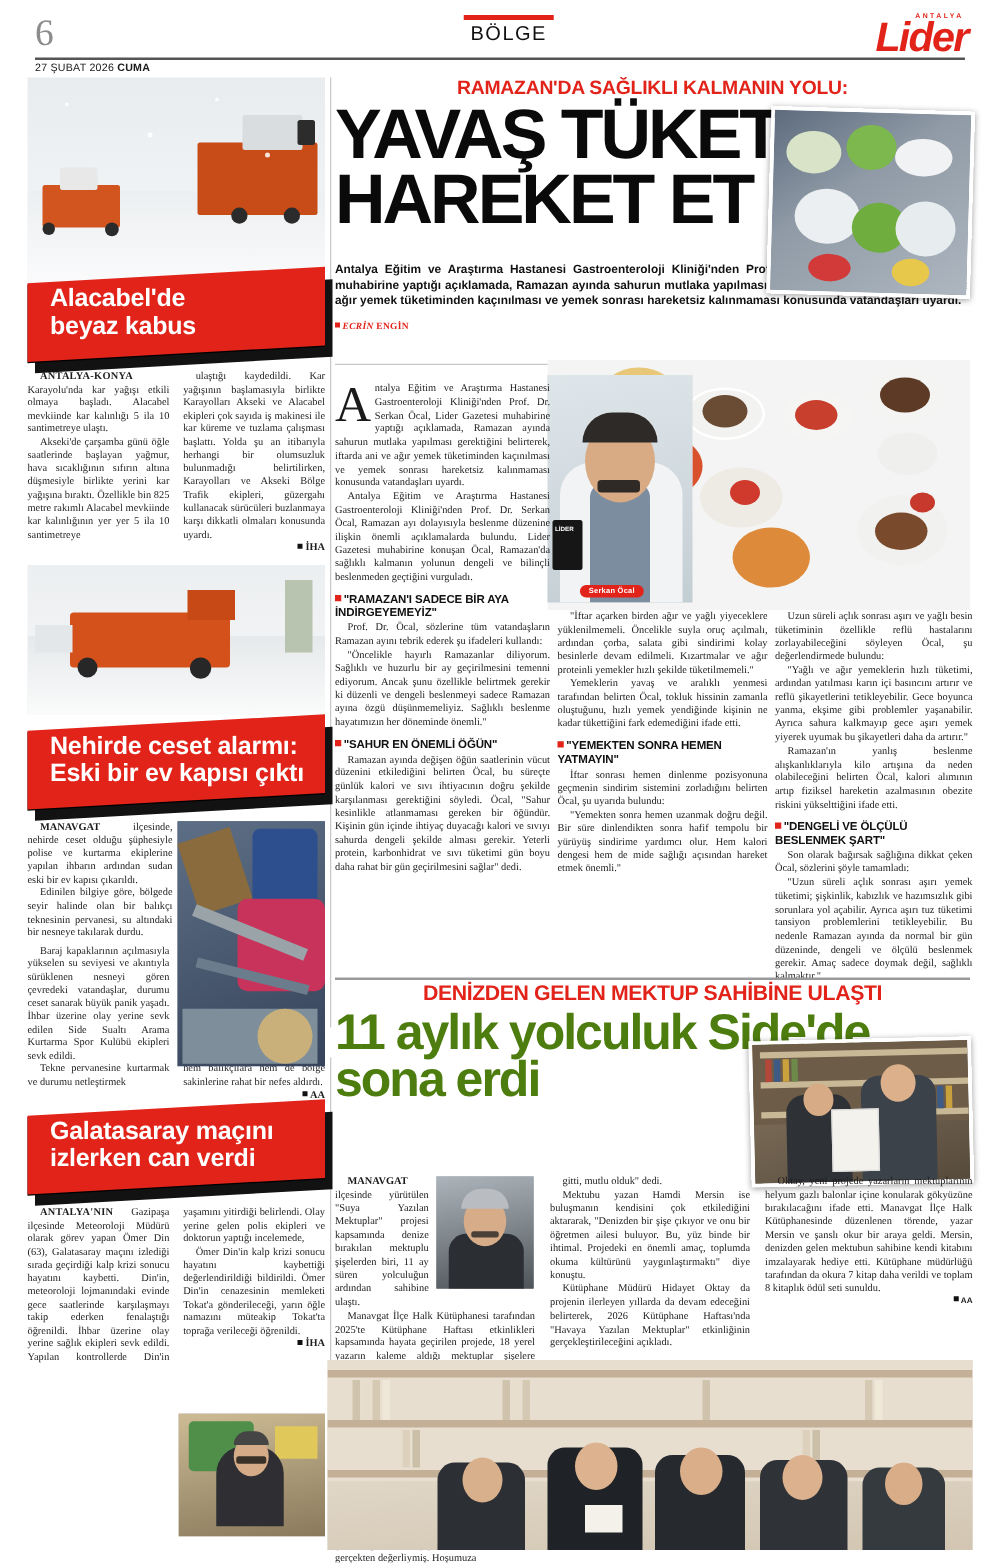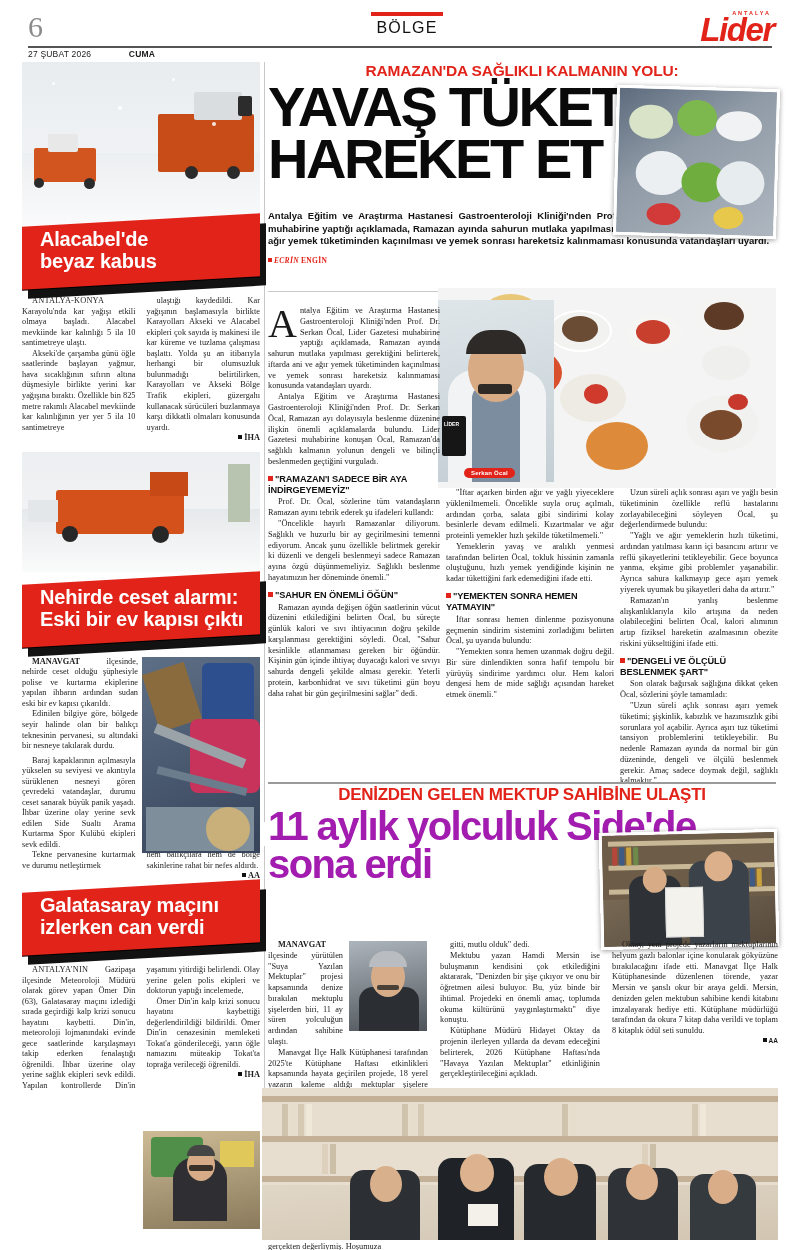--- a/index.html
+++ b/index.html
@@ -21,21 +21,21 @@
     line-height:1; font-weight:400;
   }
   .masthead-rule {
     position:absolute; left:28px; top:46px; width:744px; height:1.5px; background:#555;
   }
   .page-date {
     position:absolute; left:28px; top:49px;
     font-family:"Liberation Sans", sans-serif; font-size:8.5px; letter-spacing:.2px;
     color:#1a1a1a;
   }
-  .page-date b { font-weight:700;margin-left:35px; }
+  .page-date b { font-weight:700; }
   .section-wrap { position:absolute; left:352px; top:12px; width:110px; text-align:center; }
   .section-bar { width:72px; height:3.5px; background:#e2231a; margin:0 auto 3px; }
   .section-title {
     font-family:"Liberation Sans", sans-serif; font-size:16px; font-weight:400;
     letter-spacing:1.2px; color:#111;
   }
   .logo { position:absolute; right:26px; top:10px; text-align:right; }
   .logo-sub {
     font-family:"Liberation Sans", sans-serif; font-size:5.5px; font-weight:700;
     letter-spacing:2px; color:#e2231a; margin-right:3px; margin-bottom:-3px;
@@ -90,21 +90,21 @@
   .banner-red { position:relative; z-index:1; }
 
   .artbody { margin-top:13px; }
   .cols2 { column-count:2; column-gap:11px; column-rule:none; }
   .cols2 p, .cols1 p {
     font-family:"Liberation Serif", serif; font-size:8.3px; line-height:1.27;
     text-align:justify; text-indent:10px; hyphens:auto; margin:0;
     color:#1d1d1d;
   }
   .cols2 p.lead, .cols1 p.lead { text-indent:10px; }
-  .cols2 p.lead b, .cols1 p.lead b { font-weight:400; letter-spacing:.2px; }
+  .cols2 p.lead b, .cols1 p.lead b { font-weight:700; letter-spacing:.2px; }
   .agency { font-family:"Liberation Sans", sans-serif; font-size:6.5px; font-weight:700; }
   .agency i { font-style:normal; }
   .sq { display:inline-block; width:4px; height:4px; background:#111; margin-right:2px; vertical-align:1px; }
 
   
   .photo-truck2 { height:120px; margin-top:8px;
     background:linear-gradient(180deg,#eceff1 0%,#f2f3f4 60%,#e9ebec 100%); position:relative; }
   .photo-river { height:150px; background:#3d4d66; position:relative; overflow:hidden; }
   .photo-omer { height:120px; background:#6f5a3e; position:relative; overflow:hidden; }
 
@@ -150,21 +150,21 @@
   .subhead .sq { background:#e2231a; width:5px; height:5px; }
 
   
   .bottom-story { position:absolute; left:268px; top:786px; width:508px; }
   .kicker2 {
     font-family:"Liberation Sans", sans-serif; font-weight:700; font-size:17px;
     color:#e2231a; letter-spacing:-.3px; text-align:center; line-height:1;
   }
   .mega2 {
     font-family:"Liberation Sans", sans-serif; font-weight:700;
-    font-size:40px; line-height:.95; letter-spacing:-1.6px; color:#a21caf;
+    font-size:40px; line-height:.95; letter-spacing:-1.6px; color:#4d7c0f;
     margin-top:4px;
   }
   .hero-lib {
     position:absolute; right:-2px; top:24px; width:178px; height:117px;
     background:linear-gradient(160deg,#7c6a55,#4d4338);
     border:3px solid #fff; box-shadow:0 1px 5px rgba(0,0,0,.4);
     transform:rotate(-1.3deg); overflow:hidden;
   }
   .inline-portrait {
     float:right; width:74px; height:86px; margin:2px 0 3px 5px;

